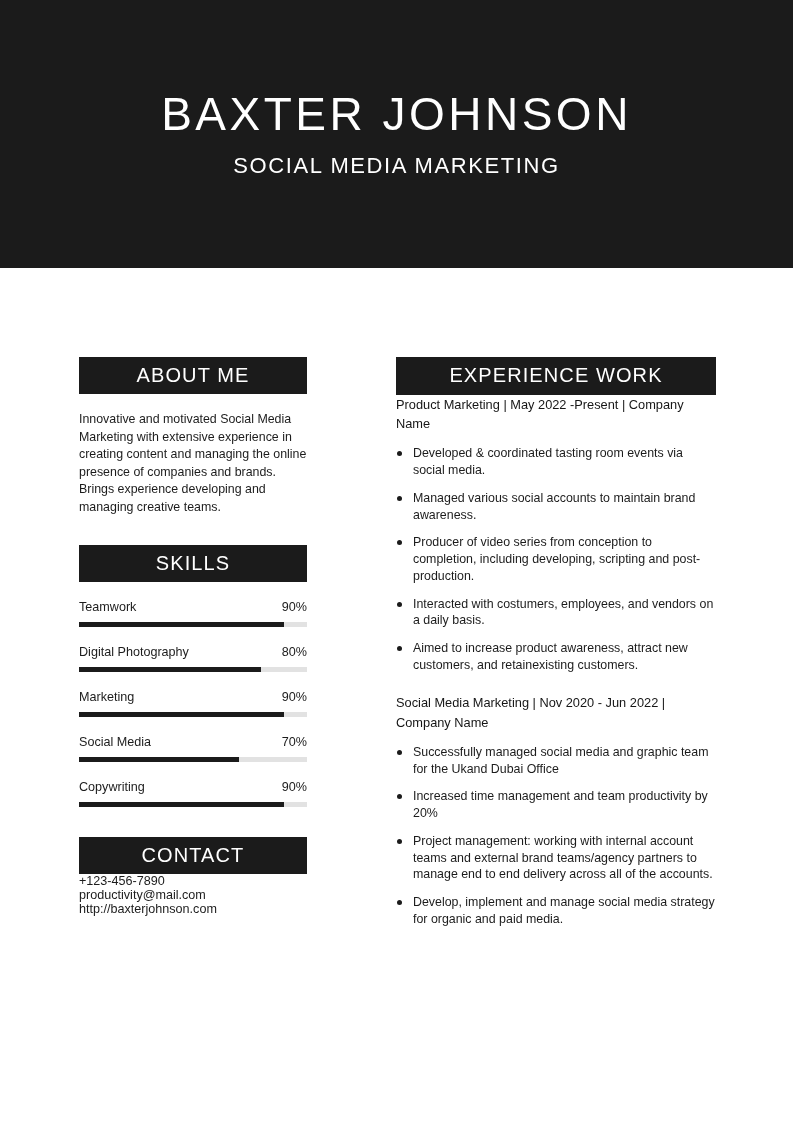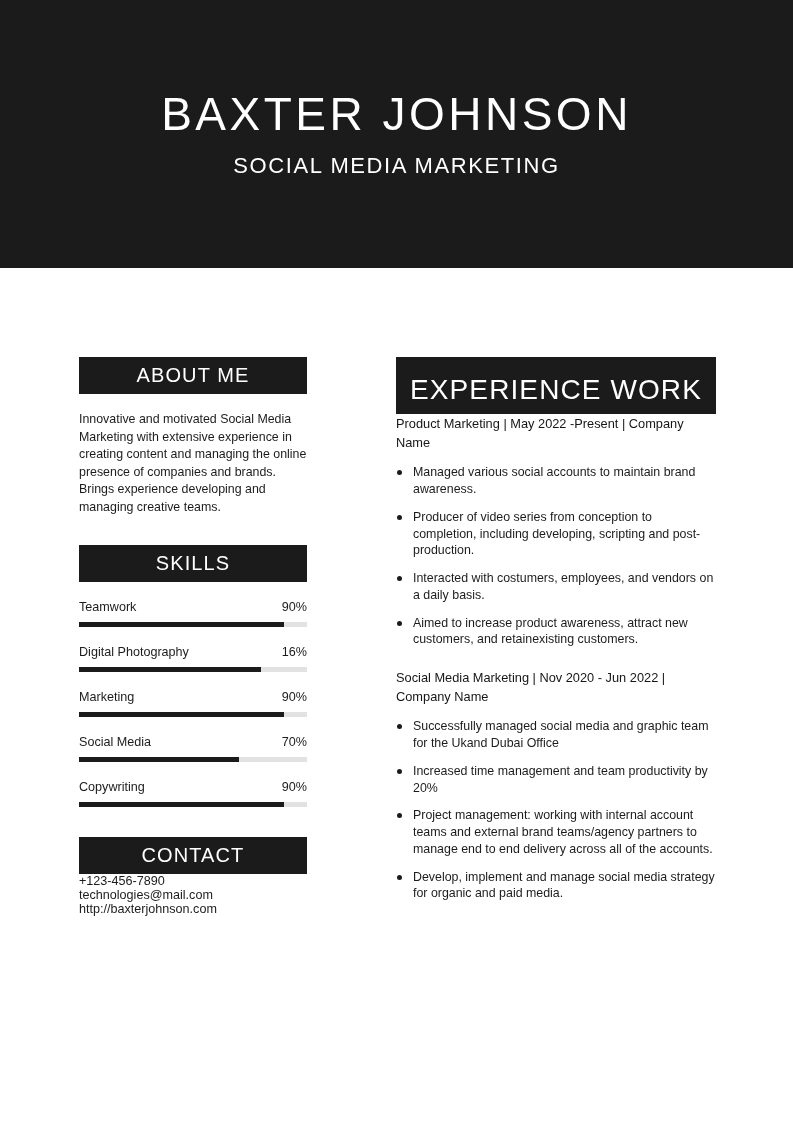--- a/index.html
+++ b/index.html
@@ -68,23 +68,23 @@
   .section-title {
     background: #1b1b1b;
     color: #ffffff;
     text-align: center;
     font-size: 20px;
     letter-spacing: 1.1px;
     padding: 8px 0 9px 0;
     line-height: 1;
   }
   .section-title.wide {
-    font-size: 28px;
+    font-size: 20px;
     letter-spacing: 1.1px;
-    padding: 19px 0 10px 0;
+    padding: 8px 0 10px 0;
     text-align: center;
   }
 
   
   .about-text {
     font-size: 12.4px;
     line-height: 1.42;
     color: #1c1c1c;
     margin-top: 17px;
     margin-bottom: 0;
@@ -195,21 +195,21 @@
           <span>90%</span>
         </div>
         <div class="skill-bar">
           <div class="skill-bar-fill" style="width:90%"></div>
         </div>
       </div>
 
       <div class="skill">
         <div class="skill-row">
           <span>Digital Photography</span>
-          <span>16%</span>
+          <span>80%</span>
         </div>
         <div class="skill-bar">
           <div class="skill-bar-fill" style="width:80%"></div>
         </div>
       </div>
 
       <div class="skill">
         <div class="skill-row">
           <span>Marketing</span>
           <span>90%</span>
@@ -236,31 +236,32 @@
         </div>
         <div class="skill-bar">
           <div class="skill-bar-fill" style="width:90%"></div>
         </div>
       </div>
     </div>
 
     <div class="contact">
       <div class="section-title">CONTACT</div>
       <div class="contact-item">+123-456-7890</div>
-      <div class="contact-item">technologies@mail.com</div>
+      <div class="contact-item">productivity@mail.com</div>
       <div class="contact-item">http://baxterjohnson.com</div>
     </div>
   </div>
 
   <div class="right-col">
     <div class="section-title wide">EXPERIENCE WORK</div>
 
     <div class="job">
       <div class="job-heading">Product Marketing | May 2022 -Present | Company Name</div>
       <ul class="bullets">
+        <li>Developed &amp; coordinated tasting room events via social media.</li>
         <li>Managed various social accounts to maintain brand awareness.</li>
         <li>Producer of video series from conception to completion, including developing, scripting and post-production.</li>
         <li>Interacted with costumers, employees, and vendors on a daily basis.</li>
         <li>Aimed to increase product awareness, attract new customers, and retainexisting customers.</li>
       </ul>
     </div>
 
     <div class="job job-2">
       <div class="job-heading">Social Media Marketing | Nov 2020 - Jun 2022 | Company Name</div>
       <ul class="bullets">

